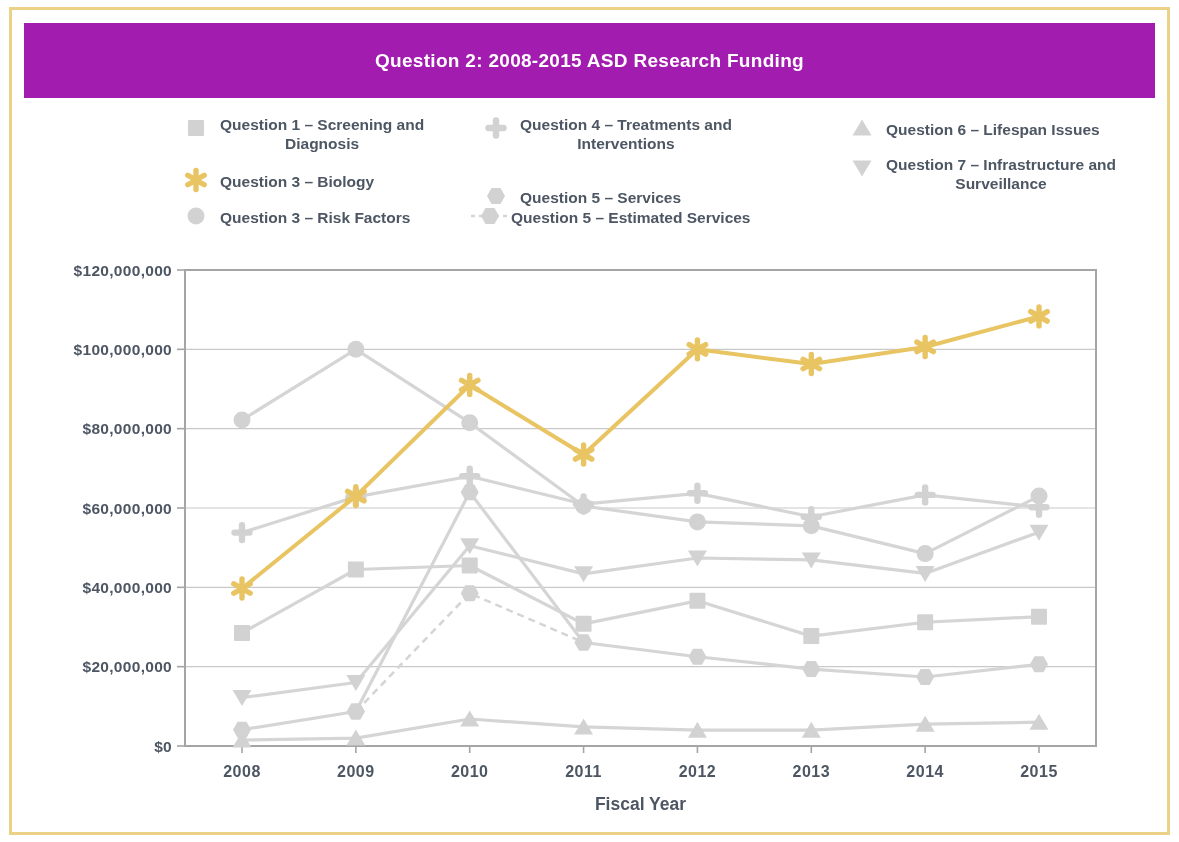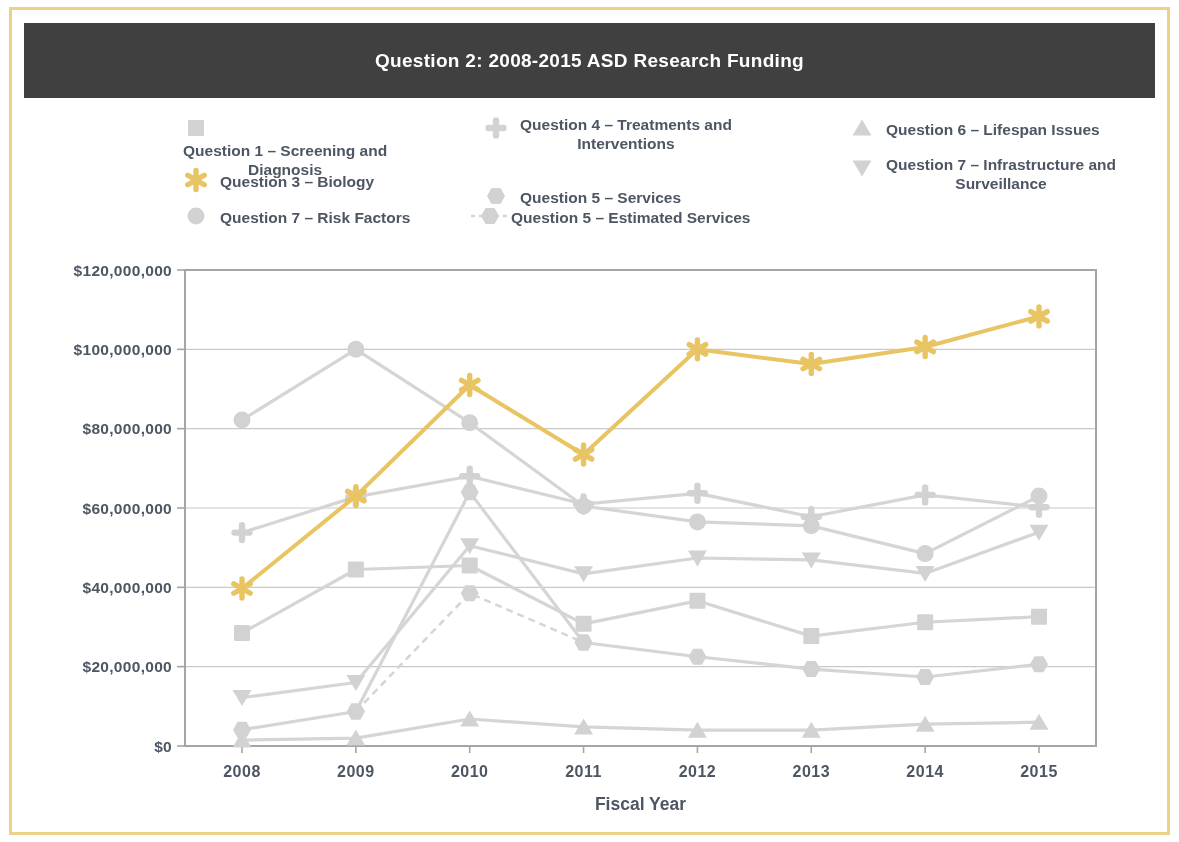--- a/index.html
+++ b/index.html
@@ -13,21 +13,21 @@
   .page-border {
     position: absolute;
     left: 9px; top: 7px; right: 9px; bottom: 7px;
     border: 3px solid #EBD287;
     pointer-events: none;
   }
   .title-bar {
     position: absolute;
     left: 24px; top: 23px;
     width: 1131px; height: 75px;
-    background: #404040;
+    background: #a21caf;
     display: flex; align-items: center; justify-content: center;
   }
   .title-bar .title-text {
     color: #ffffff;
     font-size: 19px;
     font-weight: bold;
     letter-spacing: 0.3px;
   }
   .legend-item {
     position: absolute;
@@ -66,38 +66,38 @@
 </head>
 <body>
 
 <div class="page-border"></div>
 
 <div class="title-bar">
   <span class="title-text">Question 2: 2008-2015 ASD Research Funding</span>
 </div>
 
 <div>
-  <div class="legend-item" style="left:183px; top:115px;flex-direction:column;">
+  <div class="legend-item" style="left:183px; top:115px;">
     <span class="lg-marker"><svg width="26" height="26" viewBox="0 0 26 26">
           <rect x="5" y="5" width="16" height="16" rx="1" fill="#D2D2D2"></rect>
         </svg></span>
     <span class="lg-label">Question 1 – Screening and
 Diagnosis</span>
   </div>
   <div class="legend-item single" style="left:183px; top:170px;">
     <span class="lg-marker"><svg width="26" height="26" viewBox="0 0 26 26">
           <path d="M 13 3.5 L 13 22.5 M 4.7727586640478314 8.25 L 21.22724133595217 17.75 M 21.22724133595217 8.25 L 4.7727586640478314 17.75 " stroke="#E8C462" stroke-width="5.4" stroke-linecap="round" fill="none"></path>
         </svg></span>
     <span class="lg-label">Question 3 – Biology</span>
   </div>
   <div class="legend-item single" style="left:183px; top:206px;">
     <span class="lg-marker"><svg width="26" height="26" viewBox="0 0 26 26">
           <circle cx="13" cy="13" r="8.5" fill="#D2D2D2"></circle>
         </svg></span>
-    <span class="lg-label">Question 7 – Risk Factors</span>
+    <span class="lg-label">Question 3 – Risk Factors</span>
   </div>
 
   <div class="legend-item" style="left:483px; top:115px;">
     <span class="lg-marker"><svg width="26" height="26" viewBox="0 0 26 26">
           <path d="M 5.5 13 H 20.5 M 13 5.5 V 20.5" stroke="#D2D2D2" stroke-width="6.4" stroke-linecap="round" fill="none"></path>
         </svg></span>
     <span class="lg-label">Question 4 – Treatments and
 Interventions</span>
   </div>
   <div class="legend-item single" style="left:483px; top:186px;">

